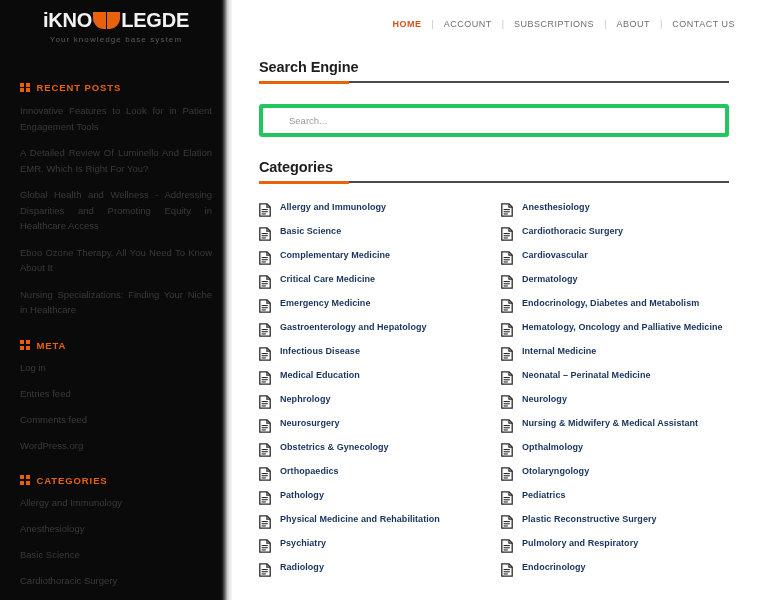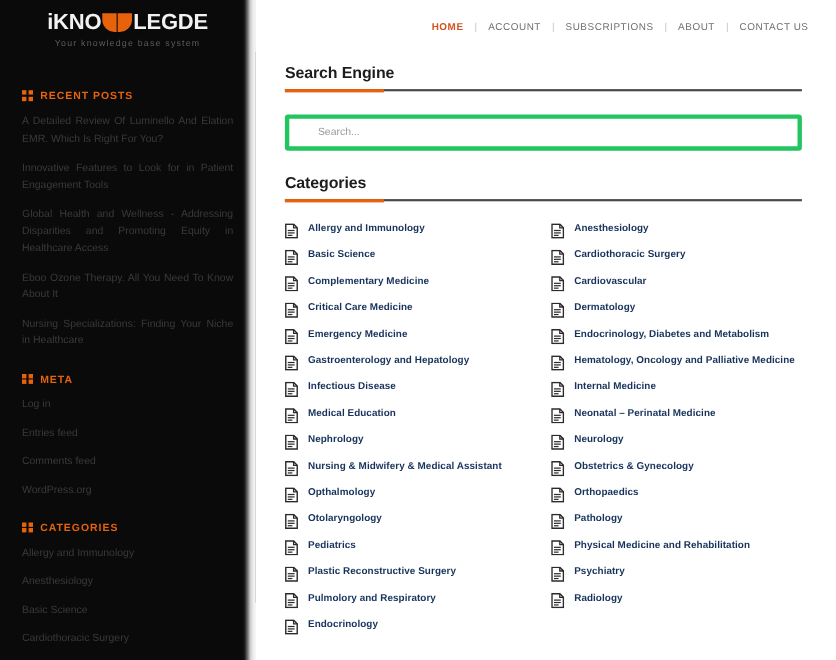--- a/index.html
+++ b/index.html
@@ -10,21 +10,21 @@
     overflow: hidden;
     font-family: "Liberation Sans", sans-serif;
     background: #ffffff;
   }
 
   #page {
     position: relative;
     width: 760px;
     height: 548px;
     display: flex;
-    background: #14532d;
+    background: #0ea5e9;
   }
 
   
   #sidebar {
     position: relative;
     width: 232px;
     min-width: 232px;
     height: 600px;
     background: #0a0a0a;
     overflow: hidden;
@@ -81,21 +81,21 @@
     color: #5c5c5c;
     letter-spacing: 1.1px;
     text-align: center;
   }
 
   .widget { margin-top: 22px; padding: 0 16px 0 20px; }
   .widget.first { margin-top: 38px; }
 
   .widget-head {
     display: flex;
-    align-items: flex-start;
+    align-items: center;
     gap: 7px;
     margin-bottom: 10px;
   }
 
   .grid-icon {
     display: grid;
     grid-template-columns: 4px 4px;
     grid-template-rows: 4px 4px;
     gap: 1.5px;
     flex: none;
@@ -254,22 +254,22 @@
       <div class="widget-head">
         <span class="grid-icon">
             <i></i>
             <i></i>
             <i></i>
             <i></i>
           </span>
         <span class="widget-title">RECENT POSTS</span>
       </div>
       <ul class="post-list">
+        <li>Innovative Features to Look for in Patient Engagement Tools</li>
         <li>A Detailed Review Of Luminello And Elation EMR. Which Is Right For You?</li>
-        <li>Innovative Features to Look for in Patient Engagement Tools</li>
         <li>Global Health and Wellness - Addressing Disparities and Promoting Equity in Healthcare Access</li>
         <li>Eboo Ozone Therapy. All You Need To Know About It</li>
         <li>Nursing Specializations: Finding Your Niche in Healthcare</li>
       </ul>
     </section>
 
     <section class="widget">
       <div class="widget-head">
         <span class="grid-icon">
             <i></i>
@@ -517,20 +517,30 @@
             <span class="cat-label">Neurology</span>
           </div>
           <div class="cat-item">
             <span class="doc-icon"><svg width="12" height="14" viewBox="0 0 12 14" xmlns="http://www.w3.org/2000/svg">
                 <path d="M0.8 0.8 H8.0 L11.2 4.0 V13.2 H0.8 Z" fill="#ffffff" stroke="#2b2b2b" stroke-width="1.3"></path>
                 <path d="M7.9 0.9 V4.1 H11.1" fill="none" stroke="#2b2b2b" stroke-width="1.2"></path>
                 <rect x="2.6" y="6.0" width="6.2" height="1.1" fill="#2b2b2b"></rect>
                 <rect x="2.6" y="8.2" width="6.2" height="1.1" fill="#2b2b2b"></rect>
                 <rect x="2.6" y="10.4" width="4.2" height="1.1" fill="#2b2b2b"></rect>
               </svg></span>
+            <span class="cat-label">Neurosurgery</span>
+          </div>
+          <div class="cat-item">
+            <span class="doc-icon"><svg width="12" height="14" viewBox="0 0 12 14" xmlns="http://www.w3.org/2000/svg">
+                <path d="M0.8 0.8 H8.0 L11.2 4.0 V13.2 H0.8 Z" fill="#ffffff" stroke="#2b2b2b" stroke-width="1.3"></path>
+                <path d="M7.9 0.9 V4.1 H11.1" fill="none" stroke="#2b2b2b" stroke-width="1.2"></path>
+                <rect x="2.6" y="6.0" width="6.2" height="1.1" fill="#2b2b2b"></rect>
+                <rect x="2.6" y="8.2" width="6.2" height="1.1" fill="#2b2b2b"></rect>
+                <rect x="2.6" y="10.4" width="4.2" height="1.1" fill="#2b2b2b"></rect>
+              </svg></span>
             <span class="cat-label">Nursing &amp; Midwifery &amp; Medical Assistant</span>
           </div>
           <div class="cat-item">
             <span class="doc-icon"><svg width="12" height="14" viewBox="0 0 12 14" xmlns="http://www.w3.org/2000/svg">
                 <path d="M0.8 0.8 H8.0 L11.2 4.0 V13.2 H0.8 Z" fill="#ffffff" stroke="#2b2b2b" stroke-width="1.3"></path>
                 <path d="M7.9 0.9 V4.1 H11.1" fill="none" stroke="#2b2b2b" stroke-width="1.2"></path>
                 <rect x="2.6" y="6.0" width="6.2" height="1.1" fill="#2b2b2b"></rect>
                 <rect x="2.6" y="8.2" width="6.2" height="1.1" fill="#2b2b2b"></rect>
                 <rect x="2.6" y="10.4" width="4.2" height="1.1" fill="#2b2b2b"></rect>
               </svg></span>

